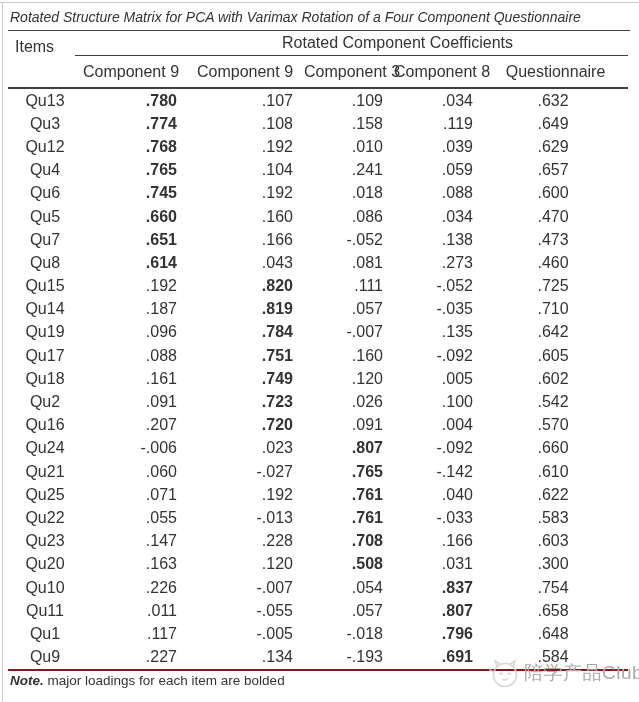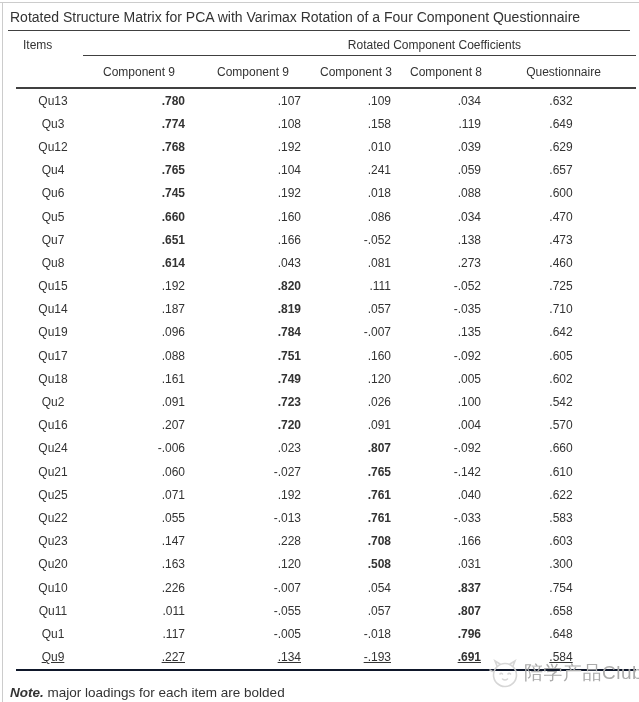--- a/index.html
+++ b/index.html
@@ -14,30 +14,31 @@
   .edge-top { position: absolute; left: 0; top: 2px; width: 639px; height: 1px; background: #cccccc; }
   .edge-left { position: absolute; left: 2px; top: 2px; width: 1px; height: 700px; background: #cccccc; }
 
   .figure { position: absolute; left: 0; top: 0; width: 639px; }
 
   .title {
     width: 620px;
     margin-left: 8px;
     padding: 9px 0 5px 2px;
     font-size: 14px;
+    font-style: italic;
     border-bottom: 1.5px solid #404040;
     white-space: nowrap;
   }
 
   table.matrix {
-    margin-left: 16px;
+    margin-left: 8px;
     width: 620px;
     border-collapse: collapse;
     table-layout: fixed;
-    font-size: 12px;
+    font-size: 16px;
   }
   table.matrix th { font-weight: normal; }
 
   th.items-th {
     text-align: left;
     vertical-align: top;
     padding: 7px 0 0 7px;
     border-bottom: 2px solid #404040;
   }
   th.rcc-th {
@@ -57,24 +58,24 @@
   }
 
   tbody td { height: 23.2px; padding: 0; white-space: nowrap; }
   tbody td.item { text-align: center; padding-left: 7px; }
   tbody td:nth-child(2),
   tbody td:nth-child(3),
   tbody td:nth-child(4),
   tbody td:nth-child(5) { text-align: right; padding-right: 10px; }
   tbody td:nth-child(6) { text-align: center; padding-right: 5px; }
   tbody td.bold { font-weight: bold; }
-  tbody tr:last-child td { border-bottom: 2px solid #0f172a; text-decoration: underline; }
+  tbody tr:last-child td { border-bottom: 2px solid #7f1d1d; }
 
   .note {
-    margin: 14px 0 0 10px;
+    margin: 2px 0 0 10px;
     font-size: 13.5px;
     white-space: nowrap;
   }
   .note .note-label { font-weight: bold; font-style: italic; }
 
   .watermark {
     position: absolute;
     left: 488px; top: 656px;
     display: flex;
     align-items: center;

